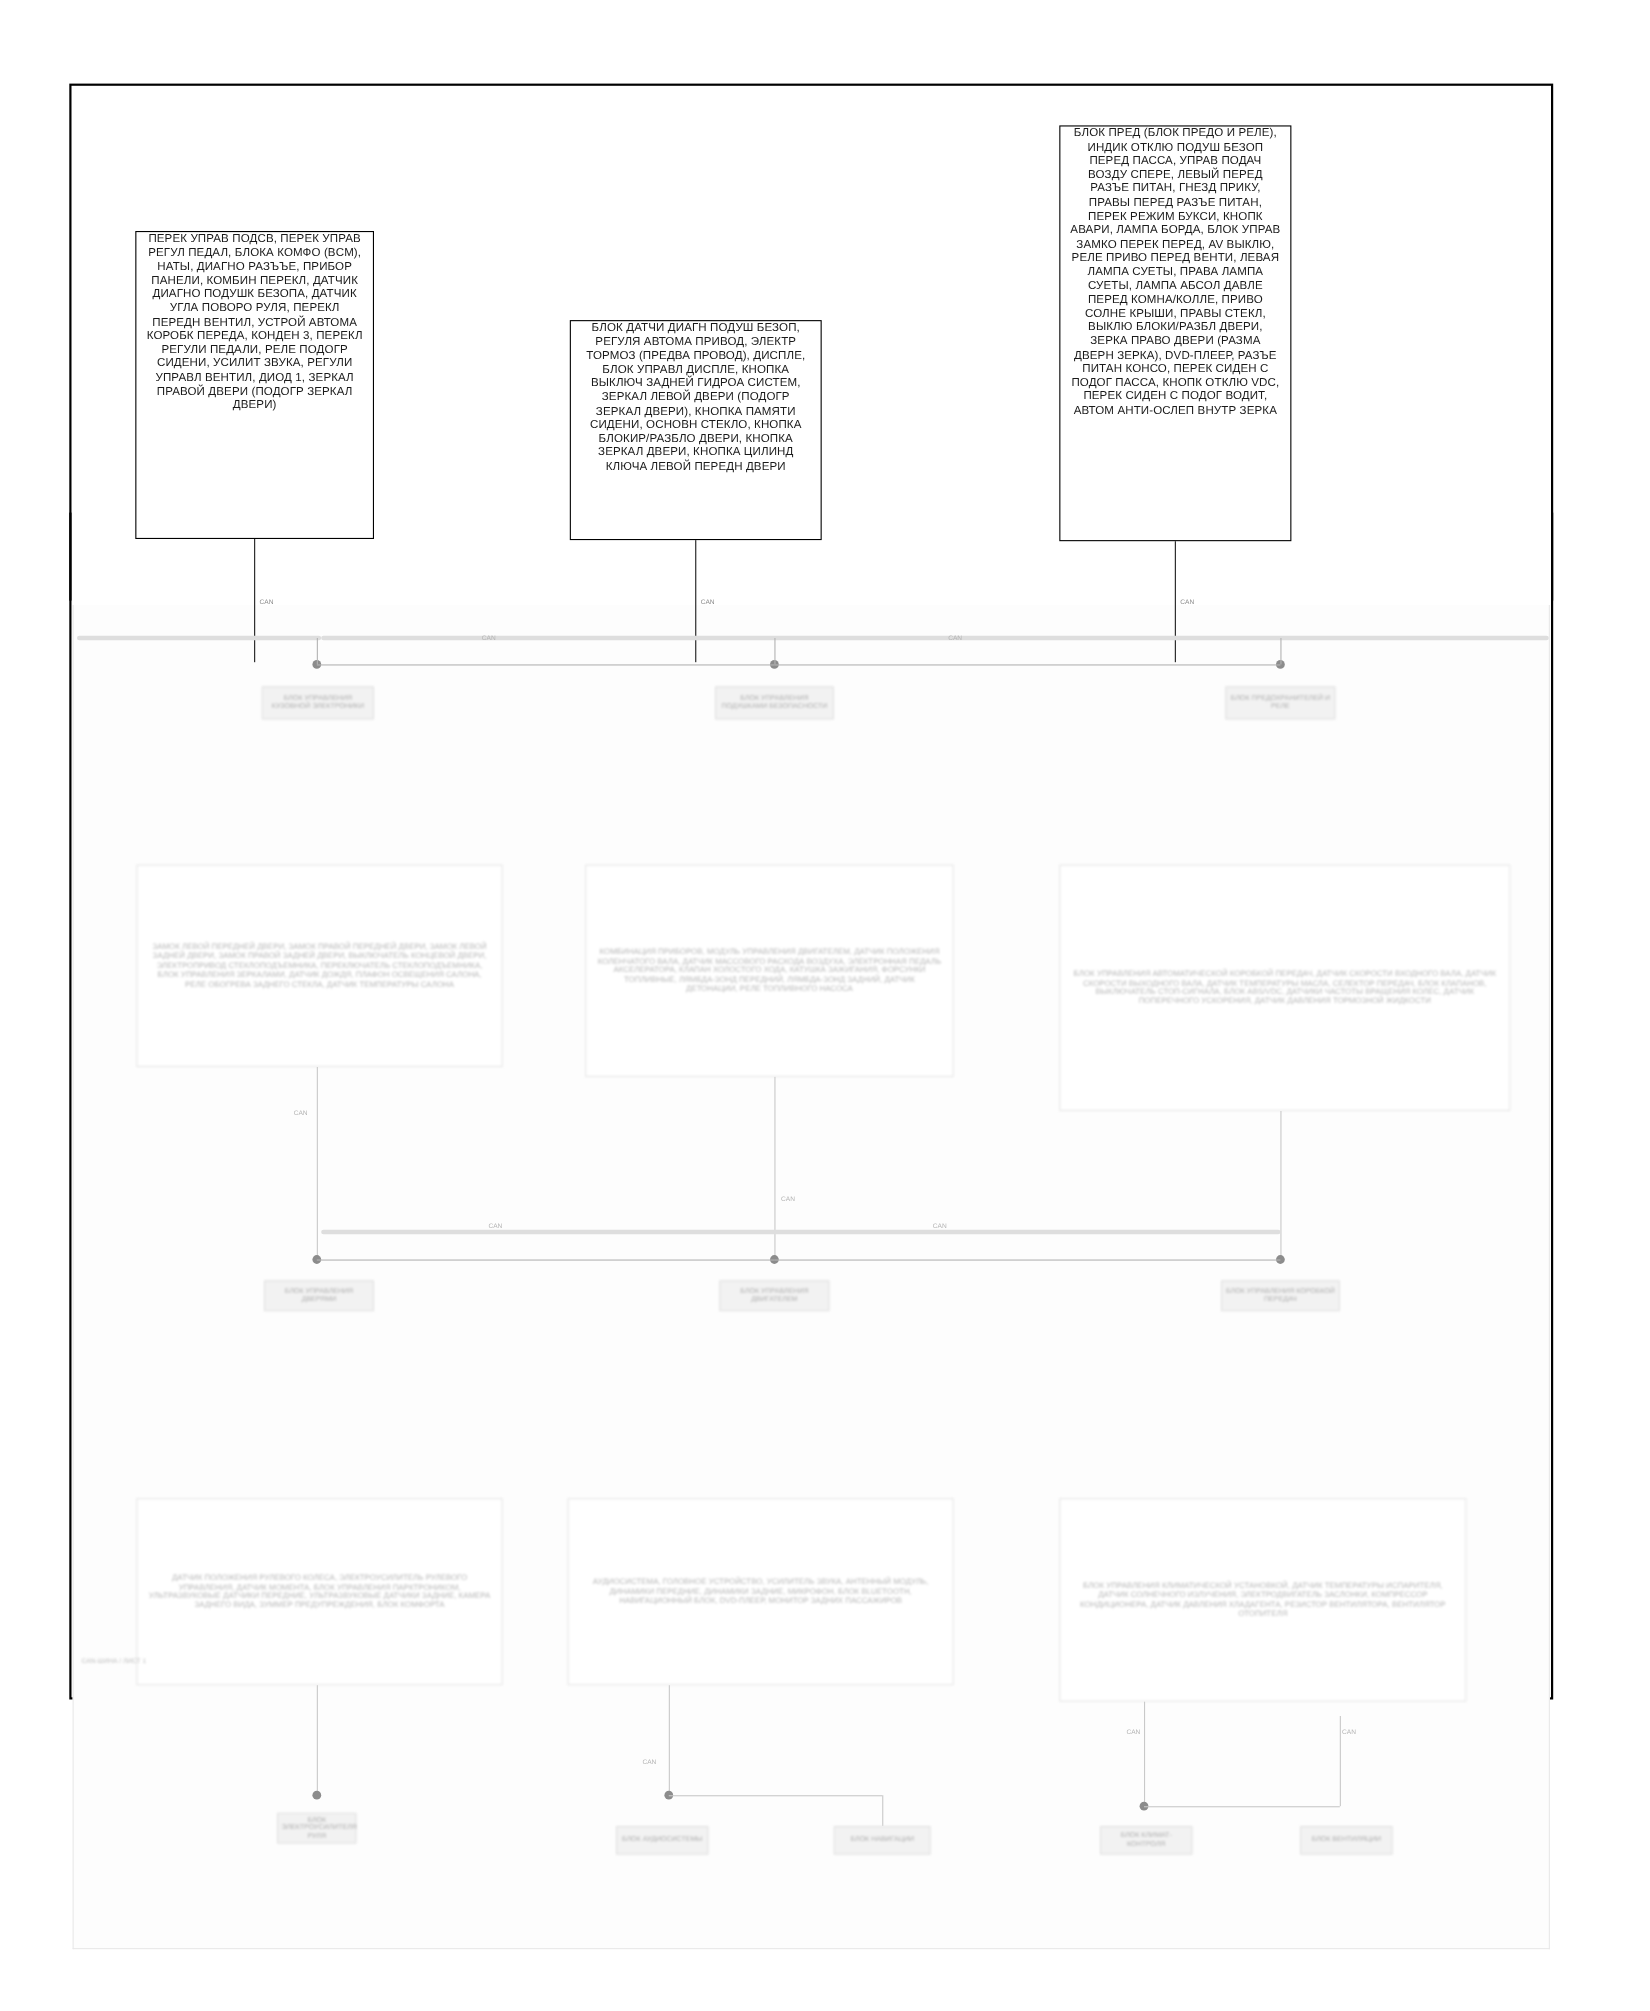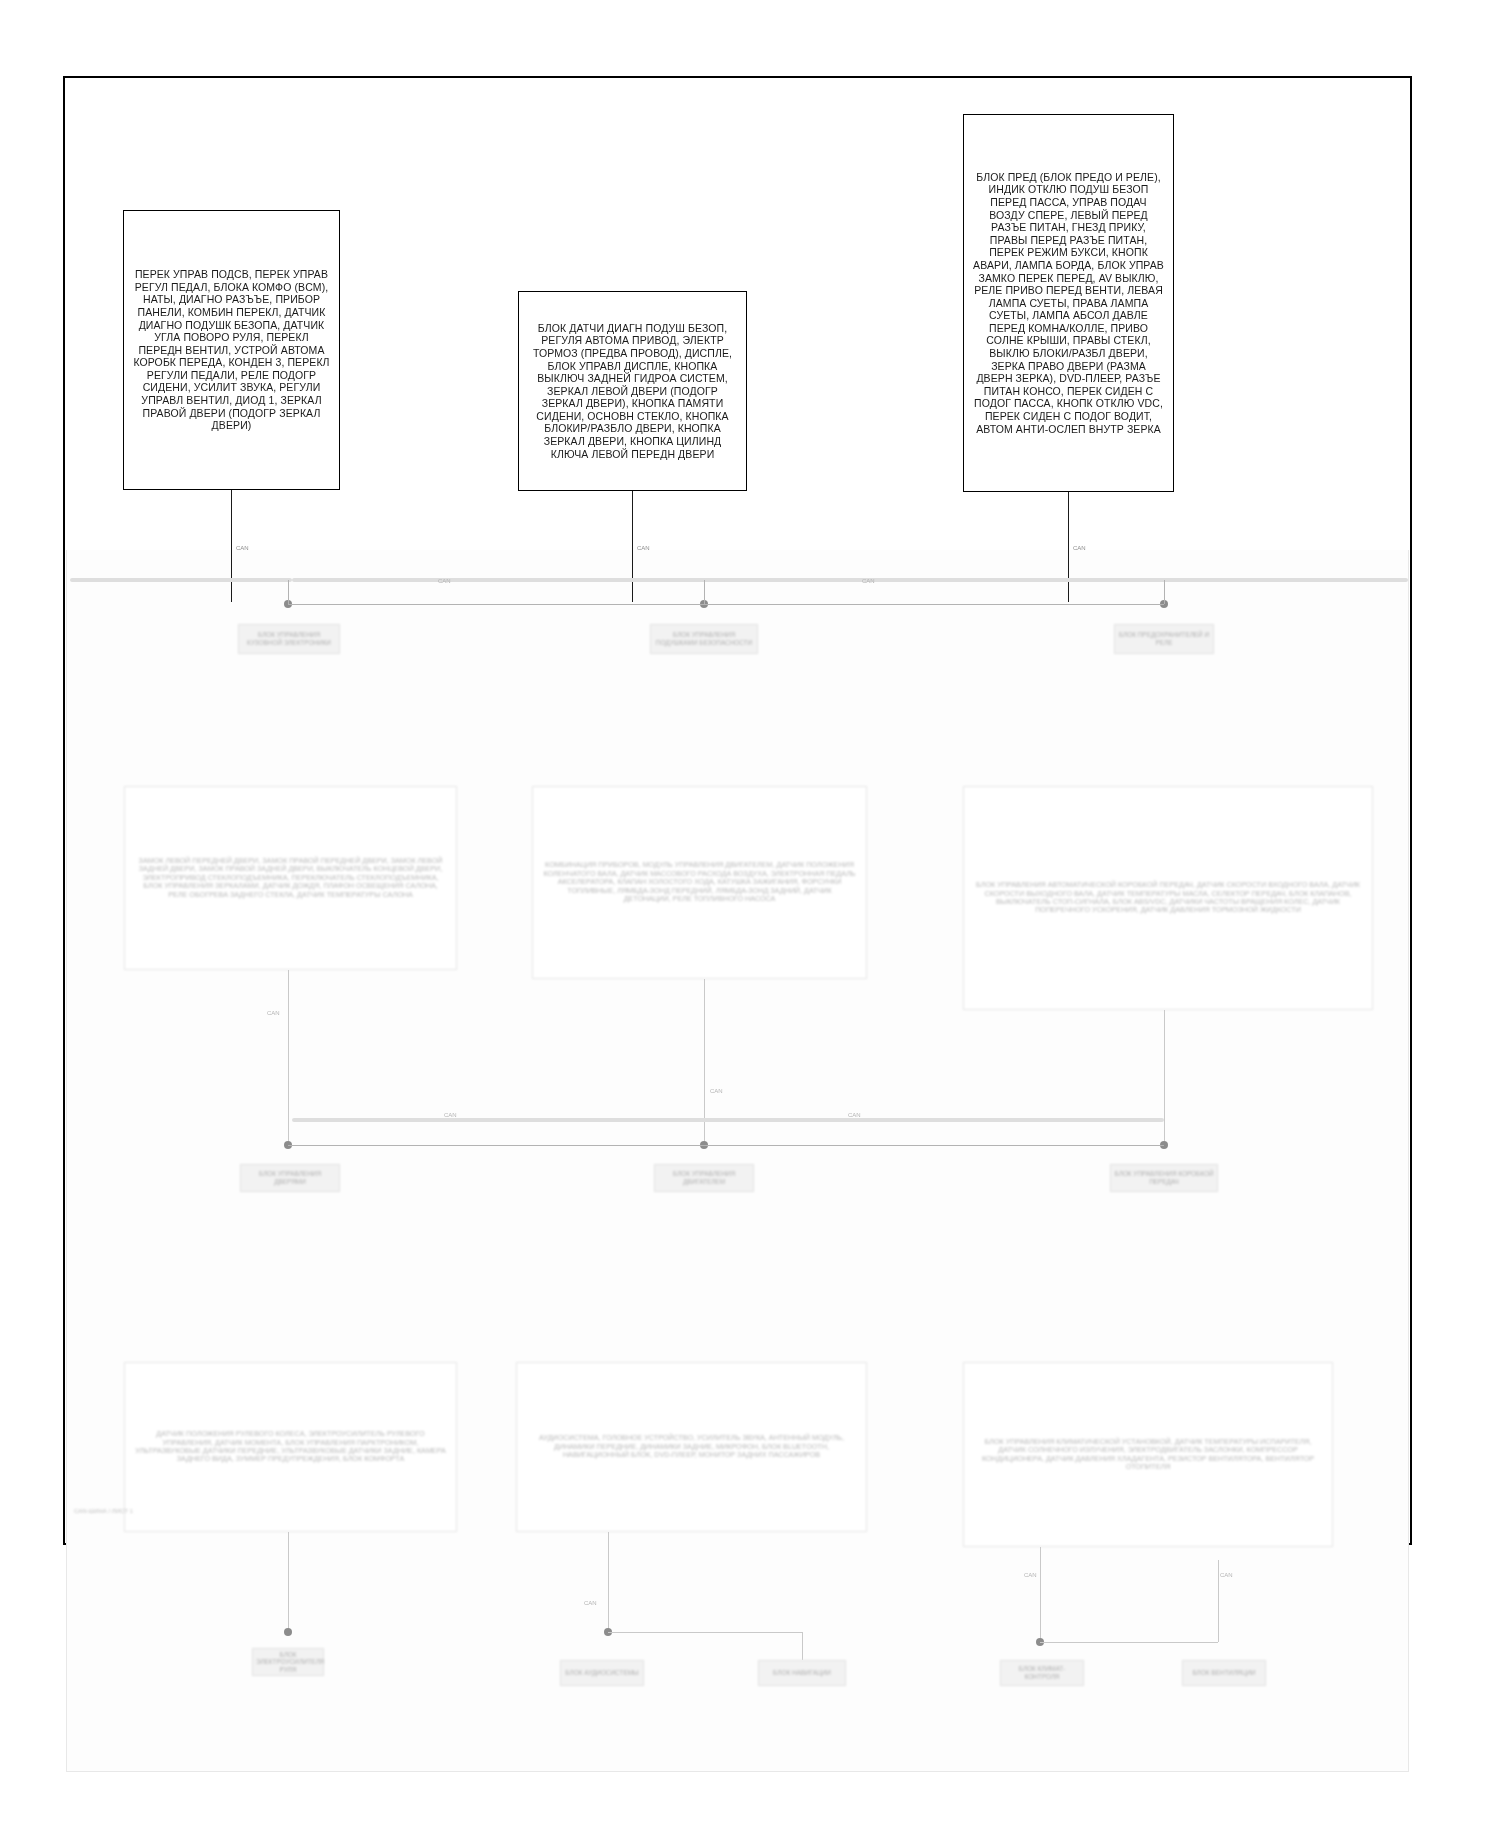--- a/index.html
+++ b/index.html
@@ -50,23 +50,22 @@
   
   .note-box {
     position: absolute;
     box-sizing: border-box;
     border: 1px solid #000000;
     background: #ffffff;
     color: #1a1a1a;
     font-size: 10.5px;
     line-height: 12.6px;
     text-align: center;
-    padding: 12px 8px;
+    padding: 0 8px;
     display: flex;
-    align-items: center;
     justify-content: center;
     letter-spacing: 0.1px;
   }
   .note-box span { display: block; width: 100%; }
 
   
   .faded-box {
     position: absolute;
     box-sizing: border-box;
     border: 1px solid #e6e6e6;

